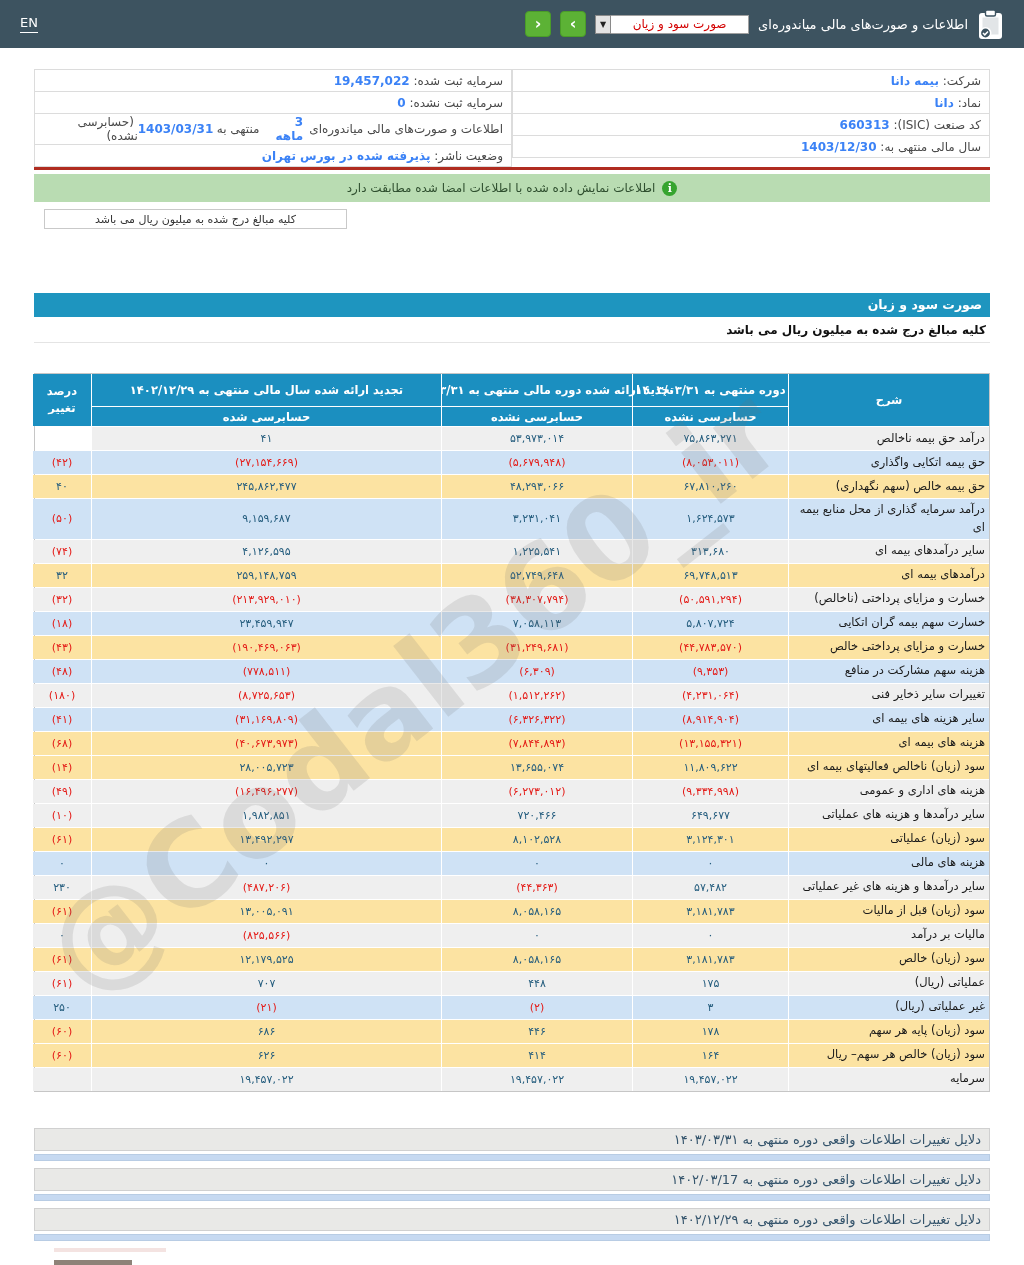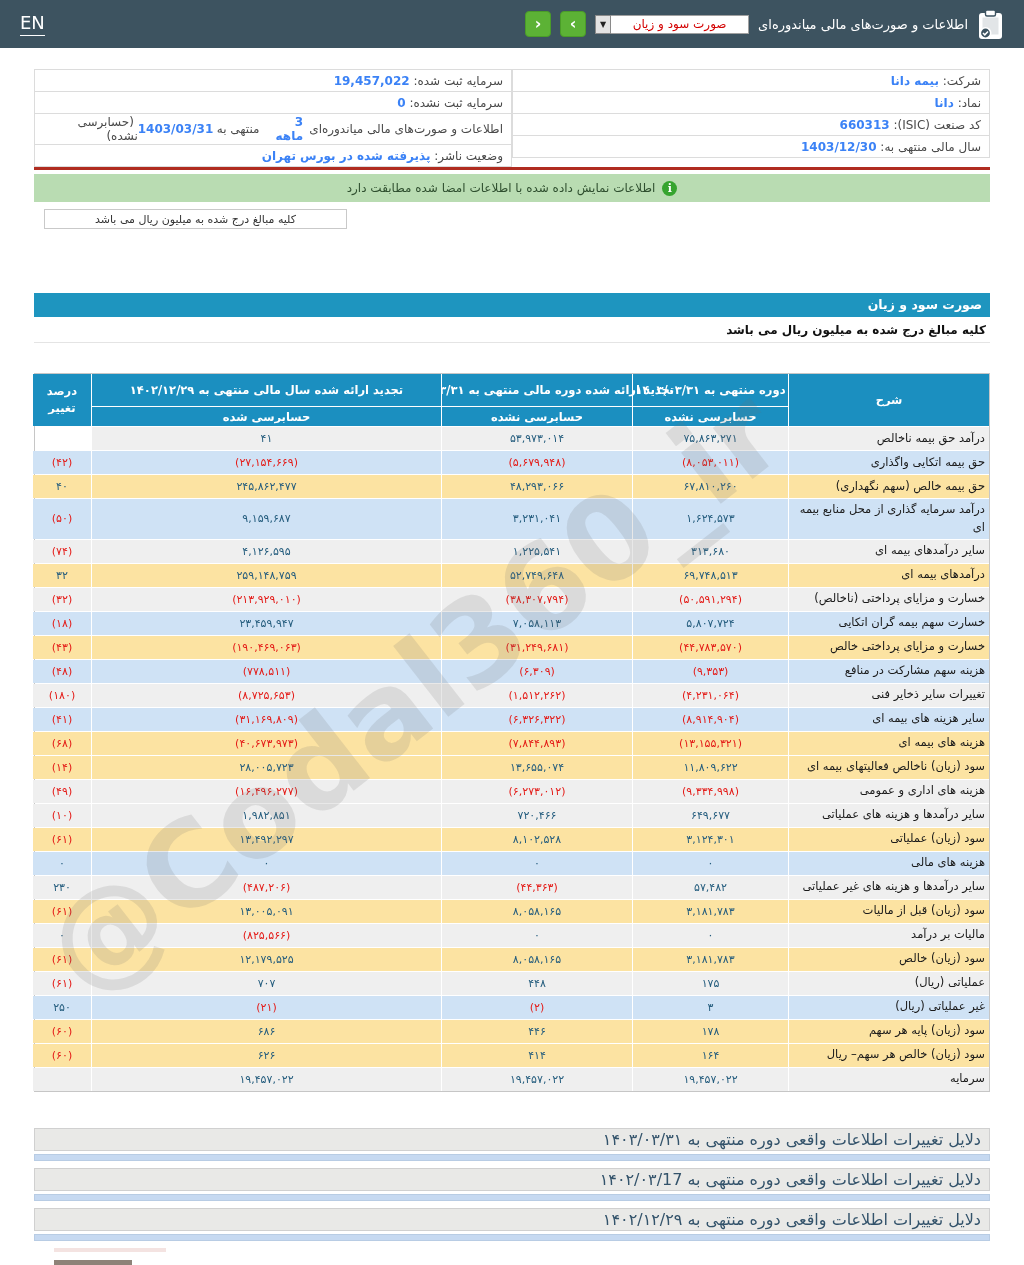--- a/index.html
+++ b/index.html
@@ -4,21 +4,21 @@
 <style>
   * { box-sizing: border-box; margin: 0; padding: 0; }
   html,body { width:1024px; height:1265px; overflow:hidden; background:#fff;
     font-family:"DejaVu Sans","Liberation Sans",sans-serif; direction:rtl; }
 
   
   .topbar { height:48px; background:#3d5360; display:flex; align-items:center;
     justify-content:space-between; padding:0 20px; }
   .topbar-right { display:flex; align-items:center; gap:9px; }
   .tb-title { color:#fff; font-size:13px; }
-  .en-link { color:#fff; font-size:18px; border-bottom:1px solid #fff; padding-bottom:2px; cursor:pointer; }
+  .en-link { color:#fff; font-size:13px; border-bottom:1px solid #fff; padding-bottom:2px; cursor:pointer; }
   .stmt-select { display:flex; direction:ltr; height:19px; }
   .sel-arrow { width:16px; height:19px; background:#e3e3e3; border:1px solid #8a8a8a;
     font-size:8px; color:#222; display:flex; align-items:center; justify-content:center; cursor:pointer; }
   .sel-field { width:138px; height:19px; background:#fff; border:1px solid #a0a0a0; border-left:none;
     color:#d40000; font-size:12px; display:flex; align-items:center; justify-content:center; cursor:pointer; }
   .nav-btn { width:26px; height:26px; border-radius:4px; background:#5cb235; border:1px solid #4a9c28;
     color:#fff; font-size:16px; font-weight:bold; display:flex; align-items:center; justify-content:center;
     cursor:pointer; line-height:1; }
   .clip-icon { width:27px; height:31px; }
 
@@ -69,21 +69,21 @@
   .tone-plain .cell { background:#efefef; }
   .tone-blue  .cell { background:#cfe2f5; }
   .tone-gold  .cell { background:#fce3a2; }
 
   .watermark { position:absolute; top:330px; right:130px; transform:rotate(-38deg);
     transform-origin:center; font-size:118px; font-weight:bold; color:rgba(110,110,110,0.16);
     white-space:nowrap; pointer-events:none; direction:ltr; z-index:5; }
 
   
   .footnotes { margin-top:36px; }
-  .note-bar { height:23px; background:#e9e9e7; border:1px solid #d0d0d0; font-size:16px;
+  .note-bar { height:23px; background:#e9e9e7; border:1px solid #d0d0d0; font-size:13px;
     color:#33536b; display:flex; align-items:center; padding:0 8px; cursor:pointer; }
   .note-strip { height:7px; background:#c6d9f1; border:1px solid #b8cce4; margin:3px 0 7px 0; }
 
   
   .footer { direction:ltr; margin:2px 0 0 20px; }
   .pink-sliver { width:112px; height:4px; background:#f4e3e1; margin-bottom:8px; }
   .exit-btn { width:78px; height:24px; background:#8e8278; border:none; color:#fff;
     font-size:12px; font-family:inherit; cursor:pointer; }
 </style>
 </head>

